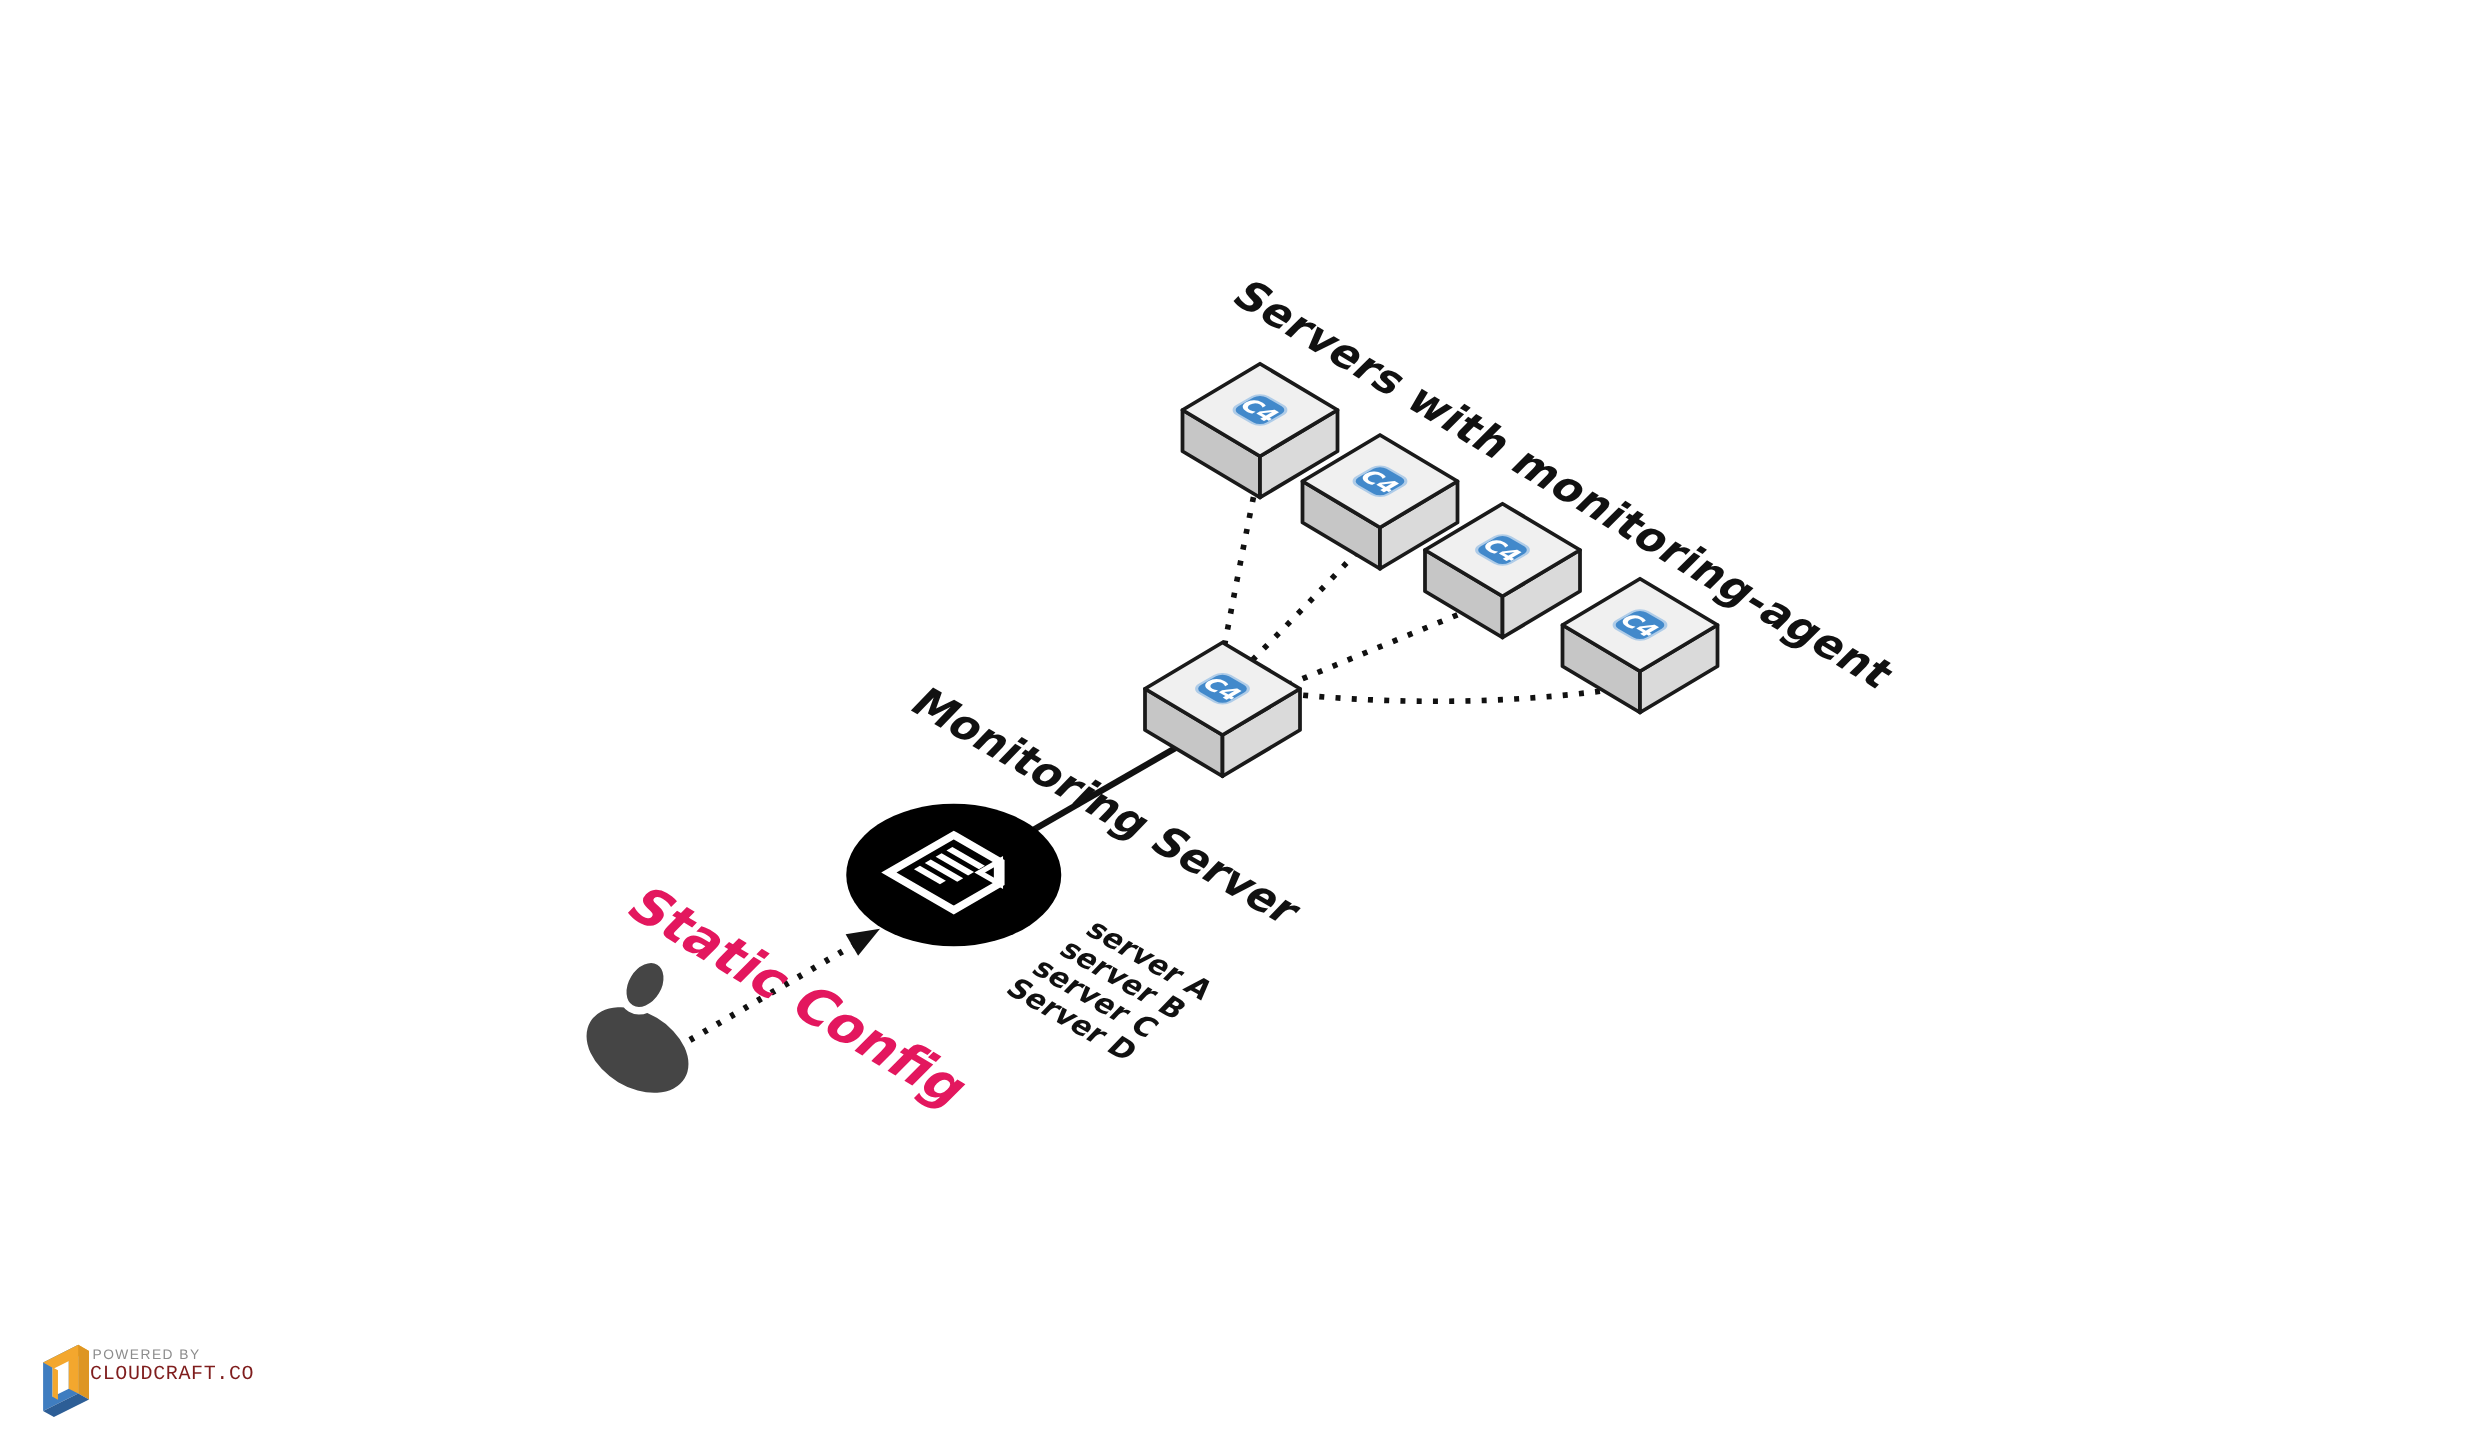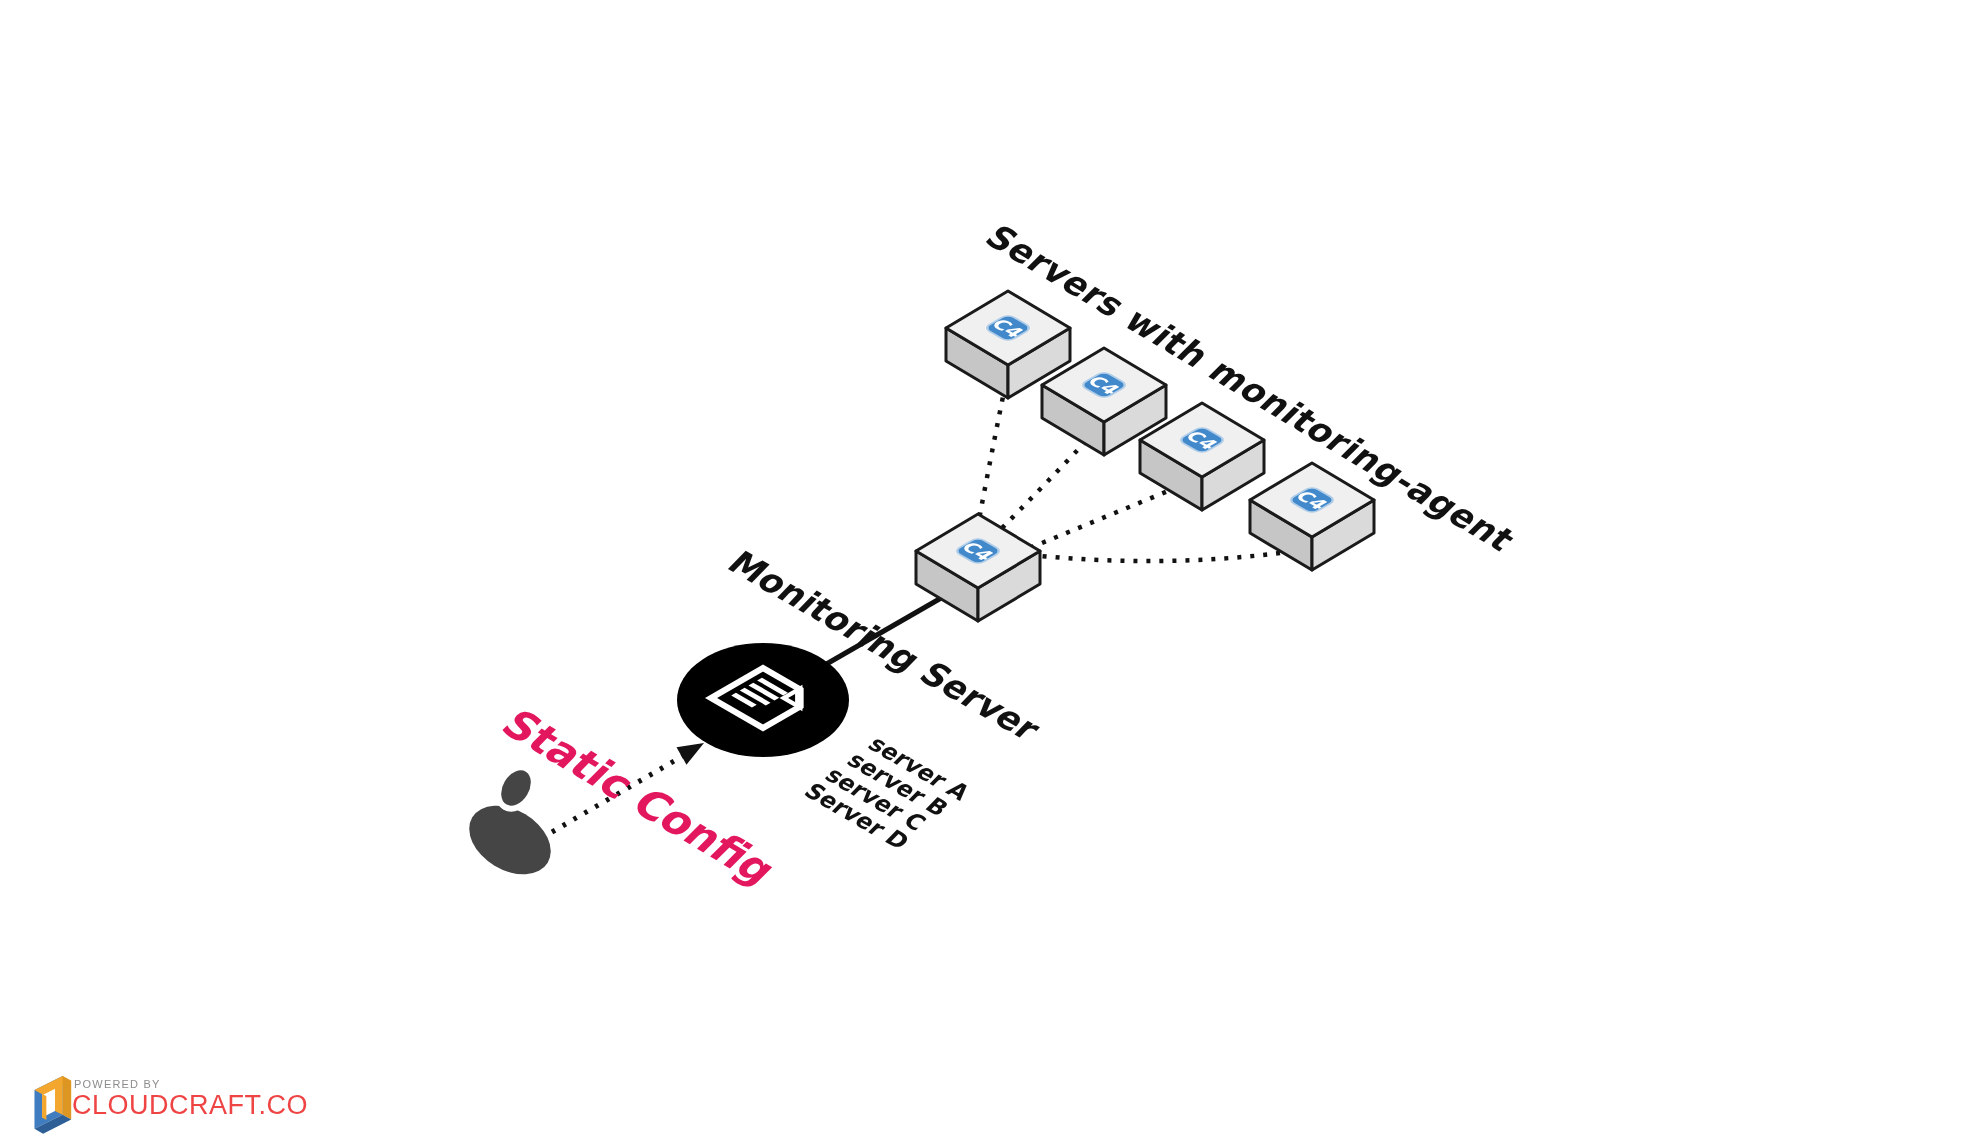--- a/index.html
+++ b/index.html
@@ -60,24 +60,24 @@
     font-family: "Liberation Sans", sans-serif;
     font-size: 11px;
     letter-spacing: 1.2px;
     color: #8C8C8C;
     white-space: nowrap;
   }
   .brand {
     position: absolute;
     left: 44px;
     top: 32px;
-    font-family: Liberation Sans, sans-serif;
-    font-size: 27px;
+    font-family: Liberation Mono, monospace;
+    font-size: 16px;
     letter-spacing: 0.5px;
-    color: #ef4444;
+    color: #7f1d1d;
     white-space: nowrap;
   }
   .c4-badge-text {
     font-family: "DejaVu Sans", sans-serif;
     font-weight: bold;
     font-size: 19px;
     fill: #ffffff;
     text-anchor: middle;
   }
 </style>

